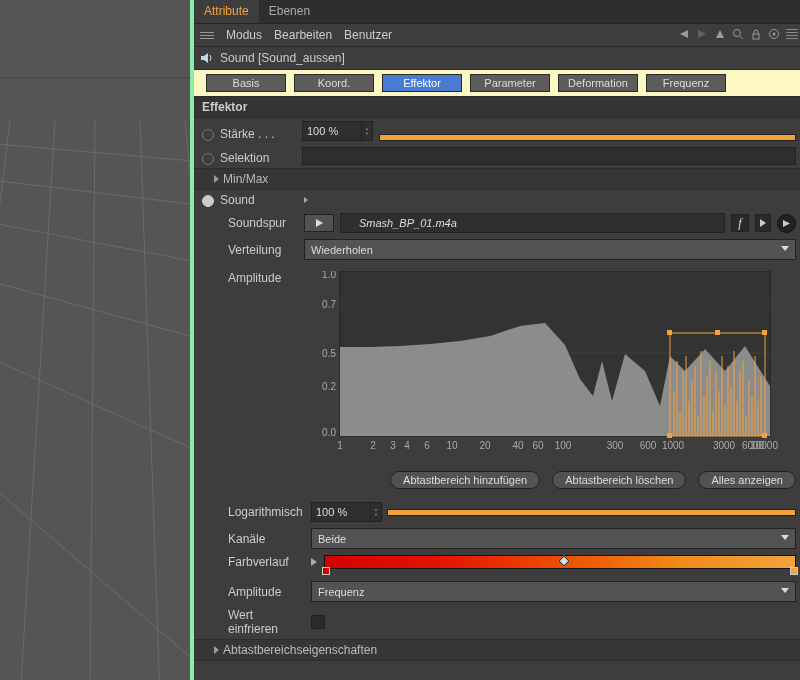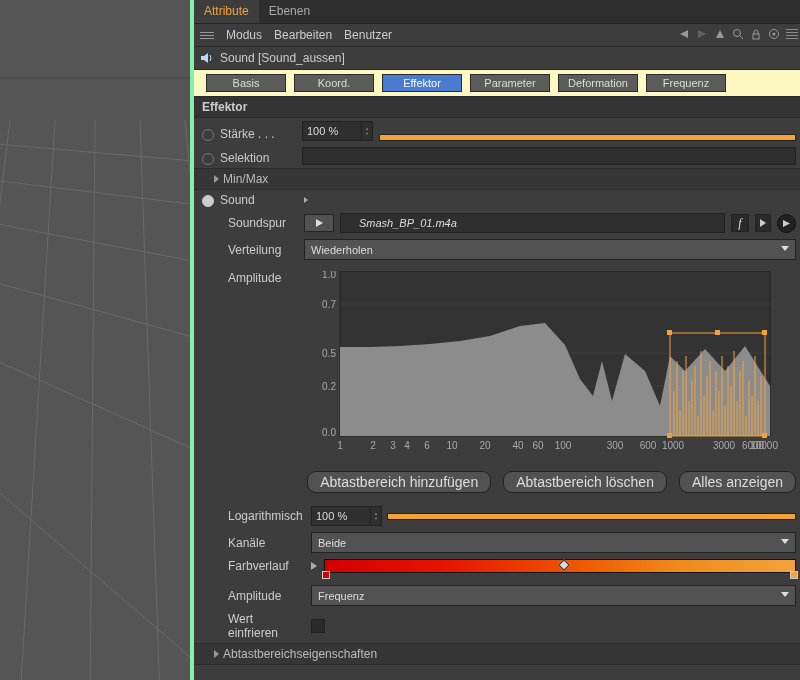--- a/index.html
+++ b/index.html
@@ -38,21 +38,21 @@
 .filefield{flex:1;height:16px;background:#2f2f2f;border:1px solid #222;color:#ddd;padding:1px 18px;font-size:11px;font-style:italic;display:flex;align-items:center}
 .f-icon{width:16px;height:16px;background:#2a2a2a;border:1px solid #222;color:#ddd;display:flex;align-items:center;justify-content:center;font-style:italic;font-family:Georgia,serif;cursor:pointer}
 .tri-btn{width:14px;height:16px;background:#2a2a2a;border:1px solid #222;display:flex;align-items:center;justify-content:center;cursor:pointer}
 .round-menu{width:17px;height:17px;border-radius:50%;background:#222;border:1px solid #111;display:flex;align-items:center;justify-content:center;cursor:pointer}
 .dropdown{flex:1;height:17px;background:#525252;border:1px solid #222;color:#ddd;padding:1px 6px;font-size:11px;display:flex;align-items:center;cursor:pointer;position:relative}
 .dropdown:after{content:"";position:absolute;right:6px;top:6px;width:0;height:0;border-left:4px solid transparent;border-right:4px solid transparent;border-top:5px solid #ddd}
 #spectrum-area{display:flex;padding:8px 8px 4px 34px;gap:20px}
 #spectrum-area .lbl2{width:62px}
 #spectrum{width:460px;height:190px;position:relative}
 .btnbar{display:flex;padding:6px 8px 10px 8px;gap:12px;justify-content:flex-end}
-.btn{background:#525252;border:1px solid #222;color:#ddd;padding:2px 12px;font-size:14px;border-radius:9px;cursor:pointer}
+.btn{background:#525252;border:1px solid #222;color:#ddd;padding:2px 12px;font-size:11px;border-radius:9px;cursor:pointer}
 .labeled-row{display:flex;align-items:center;padding:3px 8px 3px 34px;gap:5px}
 .labeled-row .lbl2{width:78px}
 .gradient-bar{flex:1;height:12px;border:1px solid #111;position:relative;background:linear-gradient(to right,#d30000 0%,#e51400 25%,#ef5a00 55%,#f08a1a 75%,#f2a33c 100%);cursor:pointer}
 .grad-handle{position:absolute;width:6px;height:6px;bottom:-7px;border:1px solid #ccc}
 .grad-handle.left{left:-3px;background:#d30000}
 .grad-handle.right{right:-3px;background:#f2a33c}
 .grad-mid{position:absolute;top:1px;left:50%;width:6px;height:6px;transform:rotate(45deg);background:#ddd;border:1px solid #333}
 .checkbox{width:12px;height:12px;background:#2a2a2a;border:1px solid #222;cursor:pointer}
 .menu-icon{width:14px;height:14px;display:flex;flex-direction:column;justify-content:center;gap:2px}
 .menu-icon span{height:1px;background:#999}

